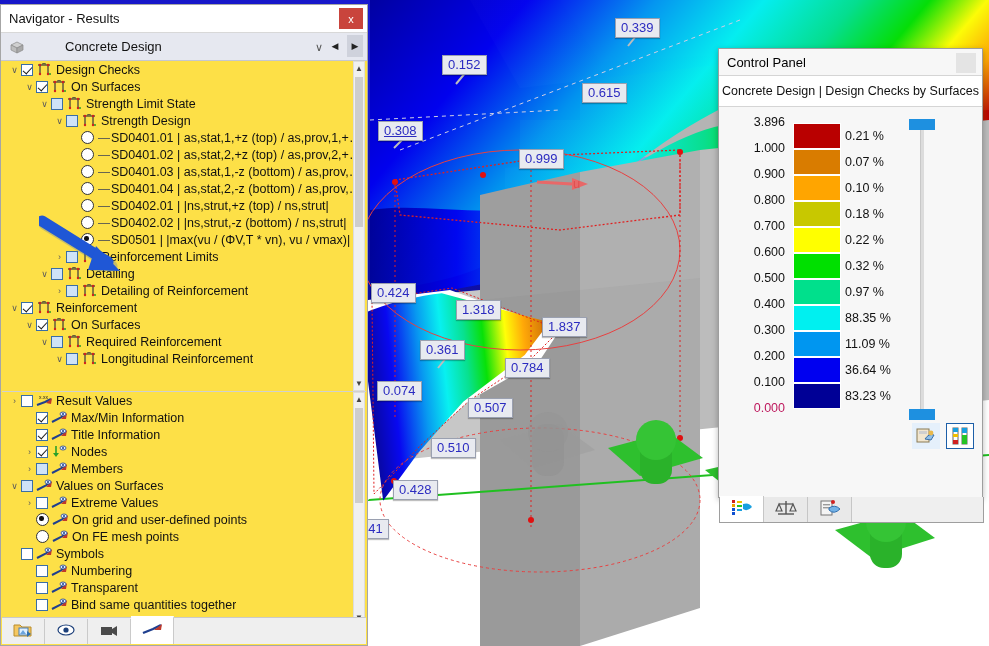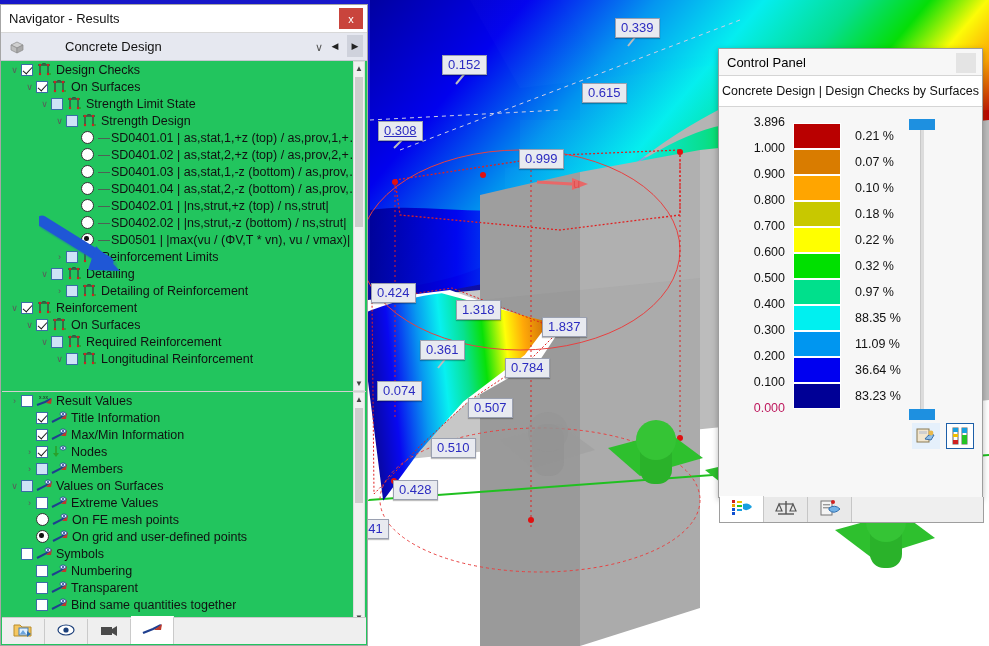--- a/index.html
+++ b/index.html
@@ -24,21 +24,21 @@
 
   svg.vec{position:absolute;left:0;top:0;width:989px;height:646px;overflow:visible;}
 
   
   .callout{position:absolute;background:#e8eaf0;border:1px solid #9aa0b0;
            color:#2b2bc0;font-size:13px;line-height:15px;padding:1px 5px 2px 5px;
            white-space:nowrap;box-shadow:0 1px 1px rgba(0,0,0,.25);}
 
   
   #navigator{position:absolute;left:0;top:4px;width:368px;height:642px;
-             background:#22c55e;border:1px solid #a6a6a6;box-sizing:border-box;}
+             background:#fde047;border:1px solid #a6a6a6;box-sizing:border-box;}
   .nav-title{height:27px;display:flex;align-items:center;
              background:#ffffff;border-bottom:1px solid #d8d8d8;padding-left:8px;}
   .nav-title span{font-size:13px;color:#111;}
   .nav-close{position:absolute;right:4px;top:3px;width:24px;height:21px;background:#c9443c;
              color:#fff;font-size:11px;display:flex;align-items:center;justify-content:center;cursor:pointer;}
   .nav-combo{height:27px;background:#e6e8f0;border-bottom:1px solid #c5c7d0;
              display:flex;align-items:center;padding-left:8px;position:relative;gap:34px;}
   .nav-combo .cbl{font-size:13px;color:#111;margin-left:6px;}
   .combo-caret{position:absolute;right:44px;top:8px;font-size:11px;color:#555;}
   .combo-btn{position:absolute;top:2px;width:16px;height:22px;display:flex;
@@ -82,21 +82,21 @@
             background:#f7f7f7;color:#000000;font-size:13px;position:relative;}
   .cp-minbtn{position:absolute;right:6px;top:4px;width:18px;height:18px;background:#e4e4e4;border:1px solid #e4e4e4;}
   .cp-sub{height:30px;background:#ffffff;border-top:1px solid #d5d5d5;border-bottom:1px solid #d5d5d5;
           display:flex;align-items:center;justify-content:center;font-size:12.5px;color:#111;}
   .cp-body{position:relative;height:350px;background:#f7f7f7;}
   .legend{position:absolute;left:16px;top:16px;width:195px;}
   .lrow{display:flex;align-items:stretch;height:26px;}
   .lval{width:50px;text-align:right;font-size:12.5px;color:#111;padding-right:8px;
         position:relative;top:-8px;}
   .lswatch{width:48px;border:1px solid #ffffff;box-sizing:border-box;}
-  .lpct{font-size:12.5px;color:#111;padding-left:14px;display:flex;align-items:center;}
+  .lpct{font-size:12.5px;color:#111;padding-left:4px;display:flex;align-items:center;}
   .lval-last{position:absolute;left:0;width:50px;text-align:right;font-size:12.5px;
              color:#be185d;padding-right:8px;}
   .slider{position:absolute;left:196px;top:12px;width:14px;height:300px;}
   .strack{position:absolute;left:5px;top:10px;width:3px;height:285px;background:#dcdcdc;border-left:1px solid #c8c8c8;}
   .shandle{position:absolute;left:-6px;width:26px;height:11px;background:#1e90e0;}
   .cp-tools{position:absolute;right:8px;bottom:8px;display:flex;gap:6px;}
   .cp-tbtn{width:26px;height:24px;background:#e5f0fb;border:1px solid #e5f0fb;
            display:flex;align-items:center;justify-content:center;cursor:pointer;}
   .cp-tbtn.sel{border:1.5px solid #1d5fa8;background:#ffffff;}
   .cp-tabs{position:absolute;left:0;bottom:-26px;width:265px;height:26px;background:#efefef;
@@ -488,32 +488,32 @@
       </div>
       <div class="trow" style="padding-left:21px">
         <span class="exp"></span>
         <span class="cbx checked"></span>
         <span class="ticon"><svg width="17" height="13" viewBox="0 0 17 13">
             <path d="M1 11 L9 7 L15 3" stroke="#1f3f8f" stroke-width="2" fill="none"></path>
             <polygon points="10,8 16,2 15,8" fill="#c0392b"></polygon>
             <ellipse cx="12" cy="3" rx="3" ry="2" fill="#dff0ff" stroke="#1f3f8f" stroke-width=".8"></ellipse>
             <circle cx="12" cy="3" r="1" fill="#1f3f8f"></circle>
           </svg></span>
+        <span class="tlabel">Max/Min Information</span>
+      </div>
+      <div class="trow" style="padding-left:21px">
+        <span class="exp"></span>
+        <span class="cbx checked"></span>
+        <span class="ticon"><svg width="17" height="13" viewBox="0 0 17 13">
+            <path d="M1 11 L9 7 L15 3" stroke="#1f3f8f" stroke-width="2" fill="none"></path>
+            <polygon points="10,8 16,2 15,8" fill="#c0392b"></polygon>
+            <ellipse cx="12" cy="3" rx="3" ry="2" fill="#dff0ff" stroke="#1f3f8f" stroke-width=".8"></ellipse>
+            <circle cx="12" cy="3" r="1" fill="#1f3f8f"></circle>
+          </svg></span>
         <span class="tlabel">Title Information</span>
-      </div>
-      <div class="trow" style="padding-left:21px">
-        <span class="exp"></span>
-        <span class="cbx checked"></span>
-        <span class="ticon"><svg width="17" height="13" viewBox="0 0 17 13">
-            <path d="M1 11 L9 7 L15 3" stroke="#1f3f8f" stroke-width="2" fill="none"></path>
-            <polygon points="10,8 16,2 15,8" fill="#c0392b"></polygon>
-            <ellipse cx="12" cy="3" rx="3" ry="2" fill="#dff0ff" stroke="#1f3f8f" stroke-width=".8"></ellipse>
-            <circle cx="12" cy="3" r="1" fill="#1f3f8f"></circle>
-          </svg></span>
-        <span class="tlabel">Max/Min Information</span>
       </div>
       <div class="trow" style="padding-left:21px">
         <span class="exp">›</span>
         <span class="cbx checked"></span>
         <span class="ticon"><svg width="17" height="13" viewBox="0 0 17 13">
             <path d="M5 1 v8" stroke="#2aa02a" stroke-width="1.6"></path>
             <polygon points="2,8 8,8 5,12" fill="#2aa02a"></polygon>
             <ellipse cx="12" cy="3" rx="3" ry="2" fill="#dff0ff" stroke="#1f3f8f" stroke-width=".8"></ellipse>
             <circle cx="12" cy="3" r="1" fill="#1f3f8f"></circle>
           </svg></span>
@@ -547,39 +547,39 @@
         <span class="ticon"><svg width="17" height="13" viewBox="0 0 17 13">
             <path d="M1 11 L9 7 L15 3" stroke="#1f3f8f" stroke-width="2" fill="none"></path>
             <polygon points="10,8 16,2 15,8" fill="#c0392b"></polygon>
             <ellipse cx="12" cy="3" rx="3" ry="2" fill="#dff0ff" stroke="#1f3f8f" stroke-width=".8"></ellipse>
             <circle cx="12" cy="3" r="1" fill="#1f3f8f"></circle>
           </svg></span>
         <span class="tlabel">Extreme Values</span>
       </div>
       <div class="trow" style="padding-left:21px">
         <span class="exp"></span>
+        <span class="radio sel"></span>
+        <span class="ticon"><svg width="17" height="13" viewBox="0 0 17 13">
+            <path d="M1 11 L9 7 L15 3" stroke="#1f3f8f" stroke-width="2" fill="none"></path>
+            <polygon points="10,8 16,2 15,8" fill="#c0392b"></polygon>
+            <ellipse cx="12" cy="3" rx="3" ry="2" fill="#dff0ff" stroke="#1f3f8f" stroke-width=".8"></ellipse>
+            <circle cx="12" cy="3" r="1" fill="#1f3f8f"></circle>
+          </svg></span>
+        <span class="tlabel">On grid and user-defined points</span>
+      </div>
+      <div class="trow" style="padding-left:21px">
+        <span class="exp"></span>
         <span class="radio"></span>
         <span class="ticon"><svg width="17" height="13" viewBox="0 0 17 13">
             <path d="M1 11 L9 7 L15 3" stroke="#1f3f8f" stroke-width="2" fill="none"></path>
             <polygon points="10,8 16,2 15,8" fill="#c0392b"></polygon>
             <ellipse cx="12" cy="3" rx="3" ry="2" fill="#dff0ff" stroke="#1f3f8f" stroke-width=".8"></ellipse>
             <circle cx="12" cy="3" r="1" fill="#1f3f8f"></circle>
           </svg></span>
         <span class="tlabel">On FE mesh points</span>
-      </div>
-      <div class="trow" style="padding-left:21px">
-        <span class="exp"></span>
-        <span class="radio sel"></span>
-        <span class="ticon"><svg width="17" height="13" viewBox="0 0 17 13">
-            <path d="M1 11 L9 7 L15 3" stroke="#1f3f8f" stroke-width="2" fill="none"></path>
-            <polygon points="10,8 16,2 15,8" fill="#c0392b"></polygon>
-            <ellipse cx="12" cy="3" rx="3" ry="2" fill="#dff0ff" stroke="#1f3f8f" stroke-width=".8"></ellipse>
-            <circle cx="12" cy="3" r="1" fill="#1f3f8f"></circle>
-          </svg></span>
-        <span class="tlabel">On grid and user-defined points</span>
       </div>
       <div class="trow" style="padding-left:6px">
         <span class="exp"></span>
         <span class="cbx"></span>
         <span class="ticon"><svg width="17" height="13" viewBox="0 0 17 13">
             <path d="M1 11 L9 7 L15 3" stroke="#1f3f8f" stroke-width="2" fill="none"></path>
             <polygon points="10,8 16,2 15,8" fill="#c0392b"></polygon>
             <ellipse cx="12" cy="3" rx="3" ry="2" fill="#dff0ff" stroke="#1f3f8f" stroke-width=".8"></ellipse>
             <circle cx="12" cy="3" r="1" fill="#1f3f8f"></circle>
           </svg></span>

